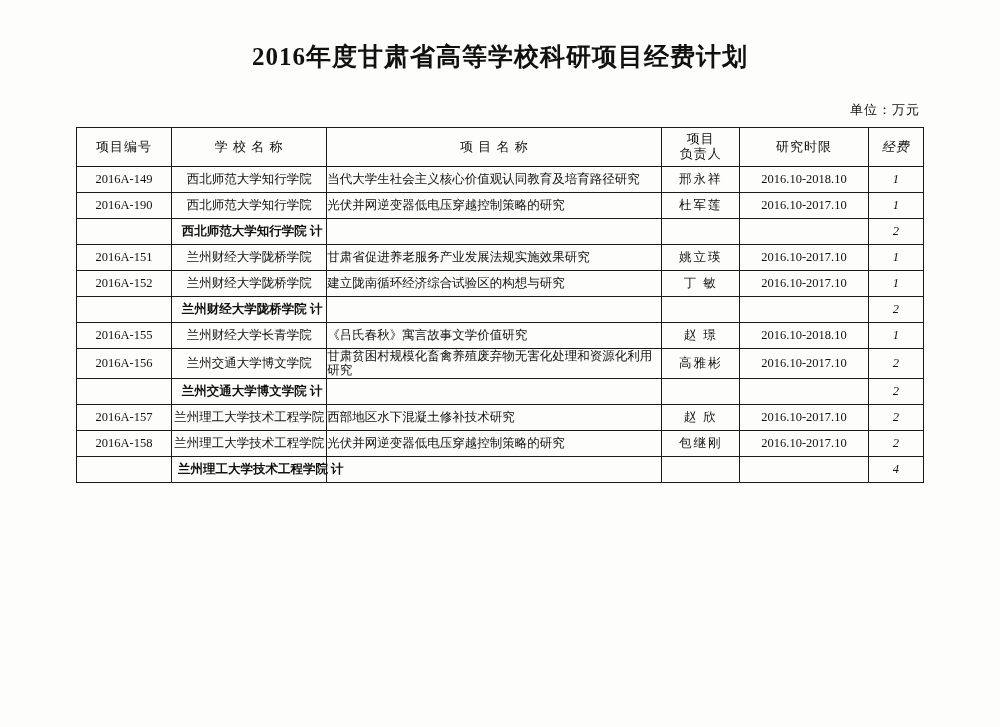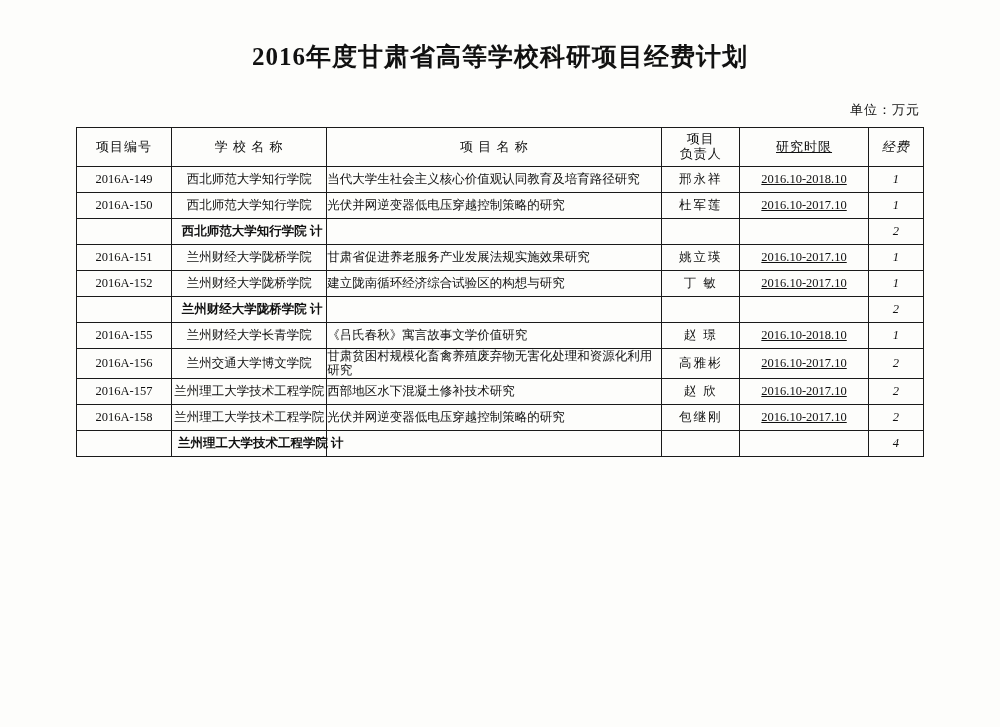--- a/index.html
+++ b/index.html
@@ -60,21 +60,21 @@
   table.grid thead th {
     height: 38px;
     font-size: 13px;
     text-align: center;
     letter-spacing: 1px;
   }
   .c-code   { width: 90px;  text-align: center; font-size: 12.5px; }
   .c-school { width: 148px; text-align: center; font-size: 12.5px; }
   .c-name   { width: 320px; text-align: left;   padding-left: 8px; font-size: 12.5px; }
   .c-leader { width: 74px;  text-align: center; font-size: 12.5px; letter-spacing: 2px; }
-  .c-time   { width: 122px; text-align: center; font-size: 12.5px; text-decoration: underline; }
+  .c-time   { width: 122px; text-align: center; font-size: 12.5px; }
   .c-money  { width: 52px;  text-align: center; font-size: 12.5px; font-style: italic; }
 
   .hdr-code   { letter-spacing: 1px; }
   .hdr-school { letter-spacing: 4px; }
   .hdr-name   { letter-spacing: 6px; }
   .hdr-leader { font-size: 12.5px; line-height: 1.25; letter-spacing: 1px; }
   .hdr-time   { letter-spacing: 1px; }
   .hdr-money  { letter-spacing: 1px; }
 
   tr.subtotal td.c-school {
@@ -116,21 +116,21 @@
       <tbody id="table-body">
           <tr>
             <td class="c-code">2016A-149</td>
             <td class="c-school">西北师范大学知行学院</td>
             <td class="c-name">当代大学生社会主义核心价值观认同教育及培育路径研究</td>
             <td class="c-leader">邢永祥</td>
             <td class="c-time">2016.10-2018.10</td>
             <td class="c-money">1</td>
           </tr>
           <tr>
-            <td class="c-code">2016A-150</td>
+            <td class="c-code">2016A-190</td>
             <td class="c-school">西北师范大学知行学院</td>
             <td class="c-name">光伏并网逆变器低电压穿越控制策略的研究</td>
             <td class="c-leader">杜军莲</td>
             <td class="c-time">2016.10-2017.10</td>
             <td class="c-money">1</td>
           </tr>
           <tr class="subtotal">
             <td class="c-code"></td>
             <td class="c-school"><span class="sub-label">西北师范大学知行学院  计</span></td>
             <td class="c-name"></td>
@@ -171,20 +171,28 @@
             <td class="c-money">1</td>
           </tr>
           <tr>
             <td class="c-code">2016A-156</td>
             <td class="c-school">兰州交通大学博文学院</td>
             <td class="c-name">甘肃贫困村规模化畜禽养殖废弃物无害化处理和资源化利用研究</td>
             <td class="c-leader">高雅彬</td>
             <td class="c-time">2016.10-2017.10</td>
             <td class="c-money">2</td>
           </tr>
+          <tr class="subtotal">
+            <td class="c-code"></td>
+            <td class="c-school"><span class="sub-label">兰州交通大学博文学院  计</span></td>
+            <td class="c-name"></td>
+            <td class="c-leader"></td>
+            <td class="c-time"></td>
+            <td class="c-money">2</td>
+          </tr>
           <tr>
             <td class="c-code">2016A-157</td>
             <td class="c-school">兰州理工大学技术工程学院</td>
             <td class="c-name">西部地区水下混凝土修补技术研究</td>
             <td class="c-leader">赵  欣</td>
             <td class="c-time">2016.10-2017.10</td>
             <td class="c-money">2</td>
           </tr>
           <tr>
             <td class="c-code">2016A-158</td>

